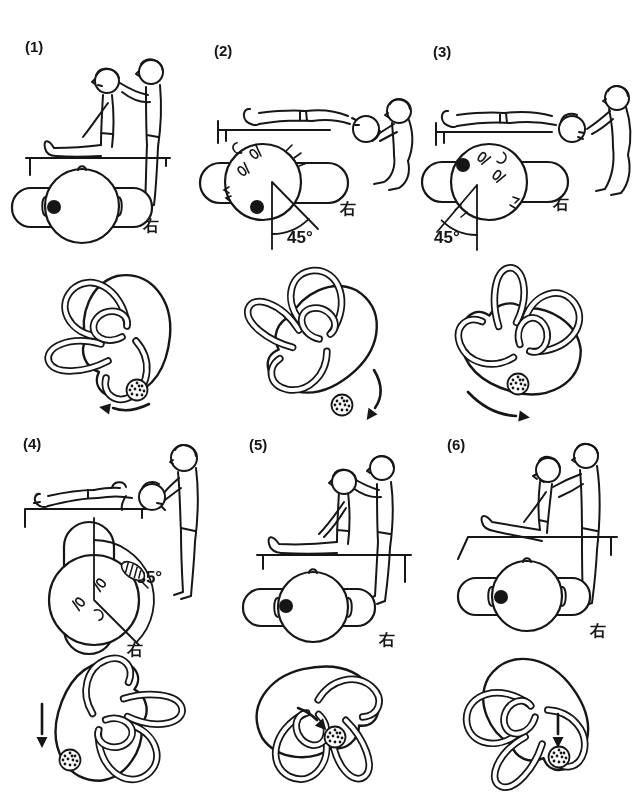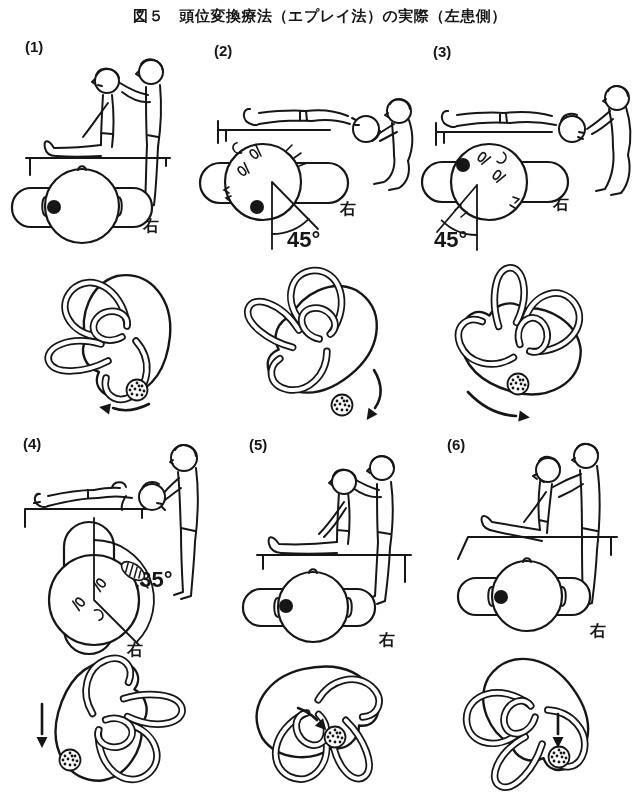--- a/index.html
+++ b/index.html
@@ -3,21 +3,21 @@
 <meta charset="utf-8">
 <style>
   html,body{margin:0;padding:0;background:#fff;}
   .stage{position:relative;width:640px;height:800px;background:#fff;overflow:hidden;
          font-family:"Liberation Sans","DejaVu Sans",sans-serif;color:#161616;}
   .title{position:absolute;top:7px;left:0;width:100%;text-align:center;margin:0;
          font-size:15px;font-weight:bold;letter-spacing:.5px;}
   .lbl{position:absolute;font-weight:bold;white-space:nowrap;line-height:1;}
   .panel-no{font-size:15px;}
   .side{font-size:16px;}
-  .angle{font-size:22px;}
+  .angle{font-size:17px;}
   .panel{position:absolute;}
   svg{display:block;overflow:visible;}
   .ln{fill:none;stroke:#161616;stroke-width:2;stroke-linecap:round;stroke-linejoin:round;}
   .head{fill:#fff;stroke:#161616;stroke-width:2;}
   .shape{fill:#fff;stroke:#161616;stroke-width:2.2;}
   .thin{fill:none;stroke:#161616;stroke-width:1.8;stroke-linecap:round;}
   .arr{fill:none;stroke:#161616;stroke-width:2.6;stroke-linecap:round;}
   .blob{fill:#fff;stroke:#161616;stroke-width:2.4;stroke-linejoin:round;}
   .tubeO{fill:none;stroke:#161616;stroke-width:7.5;stroke-linecap:round;}
   .tubeI{fill:none;stroke:#fff;stroke-width:4;stroke-linecap:round;}
@@ -59,21 +59,20 @@
       </g>
       <polygon id="ah" points="0,-5.5 11,0 0,5.5" fill="#161616"></polygon>
       <g id="eye">
         <ellipse rx="2.7" ry="4.8" class="fe"></ellipse>
         <path d="M7,-5 L4,6" class="fe"></path>
       </g>
       <path id="earc" d="M4,-5 C-4,-7 -5,5 3,6" class="fe"></path>
     </defs>
   </svg>
 
-  <h1 class="title">図５　頭位変換療法（エプレイ法）の実際（左患側）</h1>
 
   <div class="lbl panel-no" style="left:25px;top:39px">(1)</div>
   <div class="lbl panel-no" style="left:214px;top:43px">(2)</div>
   <div class="lbl panel-no" style="left:433px;top:44px">(3)</div>
   <div class="lbl panel-no" style="left:23px;top:436px">(4)</div>
   <div class="lbl panel-no" style="left:249px;top:437px">(5)</div>
   <div class="lbl panel-no" style="left:447px;top:437px">(6)</div>
 
   <div class="lbl side" style="left:143px;top:218px">右</div>
   <div class="lbl side" style="left:340px;top:201px">右</div>

